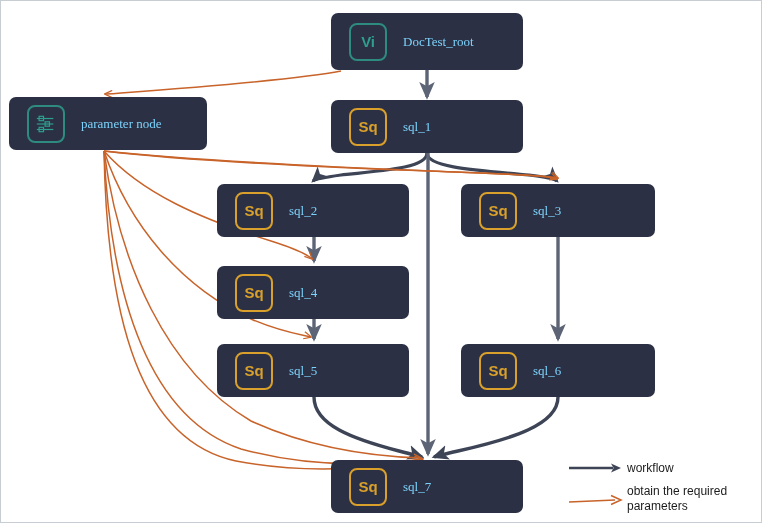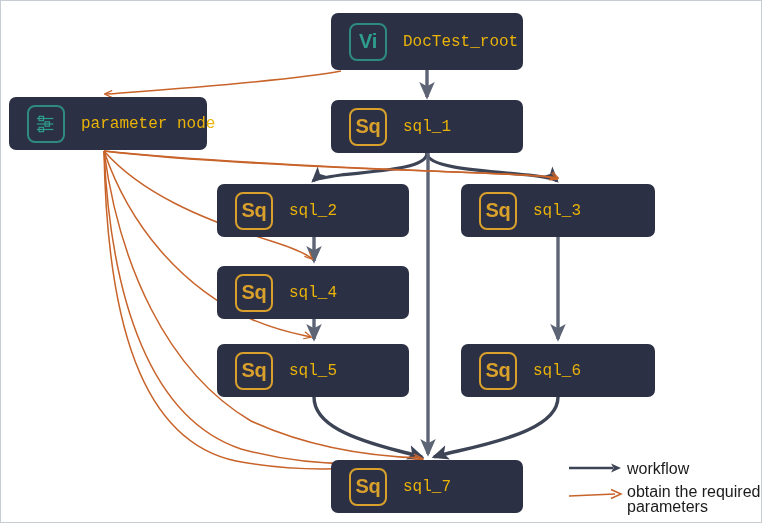--- a/index.html
+++ b/index.html
@@ -39,50 +39,50 @@
   .node-badge {
     width: 34px;
     height: 34px;
     min-width: 34px;
     border-radius: 8px;
     border: 2.5px solid #d9a02b;
     display: flex;
     align-items: center;
     justify-content: center;
     color: #d9a02b;
-    font-size: 20px;
+    font-size: 15px;
     font-weight: bold;
     font-family: "Liberation Sans", sans-serif;
     letter-spacing: -0.2px;
   }
   .node-badge.teal {
     border-color: #2e8b7f;
     color: #2e9e8f;
   }
   .node-badge.icon-badge {
     border-color: #2e8b7f;
   }
   .node-label {
-    color: #eab308;
-    font-size: 16px;
+    color: #7dd3fc;
+    font-size: 13px;
     margin-left: 16px;
     white-space: nowrap;
-    font-family: Liberation Mono, monospace;
+    font-family: Liberation Serif, serif;
   }
   .legend {
     position: absolute;
     z-index: 3;
   }
   .legend-row {
     position: absolute;
     display: flex;
     align-items: flex-start;
   }
   .legend-text {
-    font-size: 16px;
+    font-size: 12px;
     color: #1b1b1b;
     font-family: "Liberation Sans", sans-serif;
     line-height: 15px;
     white-space: pre-line;
   }
 </style>
 </head>
 <body>
 
 <div id="canvas">
@@ -183,21 +183,21 @@
   <div class="legend" style="left:560px; top:455px; width:200px; height:62px;">
 
     <div class="legend-row" style="left:0px; top:5px;">
       <svg width="62" height="14" viewBox="0 0 62 14" xmlns="http://www.w3.org/2000/svg">
         <line x1="8" y1="7" x2="52" y2="7" stroke="#3d4456" stroke-width="2.4"></line>
         <path d="M 50 2.4 L 60 7 L 50 11.6 L 52.6 7 Z" fill="#3d4456"></path>
       </svg>
       <span class="legend-text" style="margin-left:4px;">workflow</span>
     </div>
 
-    <div class="legend-row" style="left:0px; top:32px;">
+    <div class="legend-row" style="left:0px; top:32px;align-items:center;">
       <svg width="62" height="14" viewBox="0 0 62 14" xmlns="http://www.w3.org/2000/svg">
         <line x1="8" y1="8" x2="54" y2="6" stroke="#c8632a" stroke-width="1.5"></line>
         <path d="M 50 1.5 L 60 6 L 50 10.5" fill="none" stroke="#c8632a" stroke-width="1.5"></path>
       </svg>
       <span class="legend-text" style="margin-left:4px; margin-top:-4px;">obtain the required
 parameters</span>
     </div>
   </div>
 
 </div>

